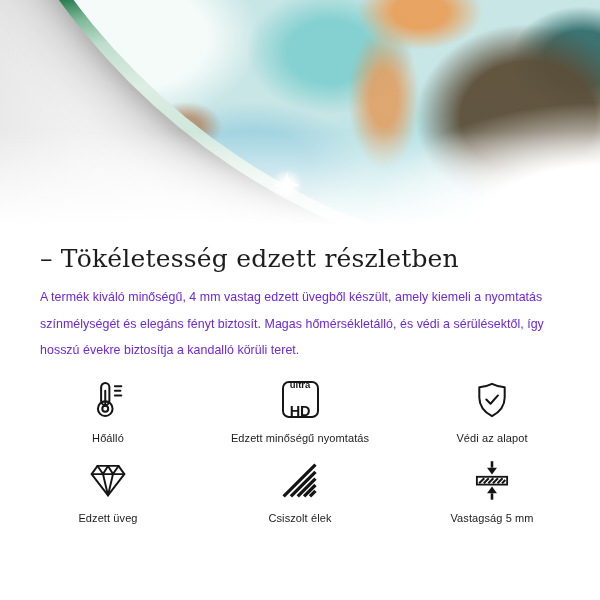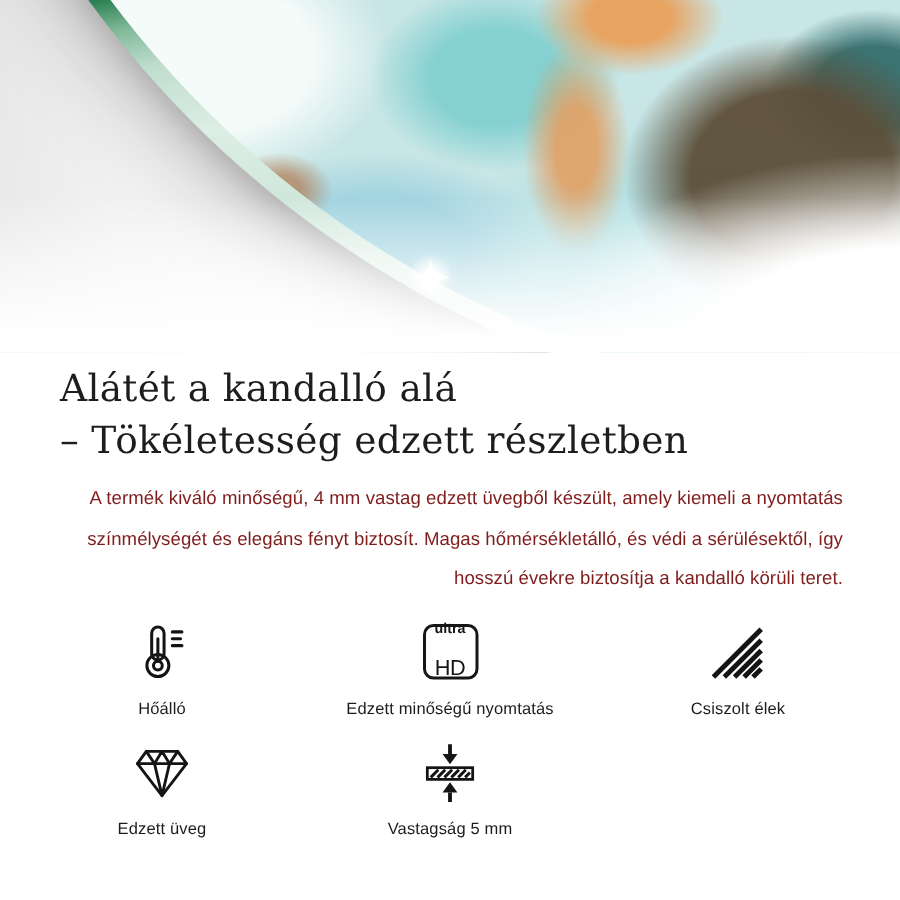--- a/index.html
+++ b/index.html
@@ -35,53 +35,52 @@
           radial-gradient(ellipse 320px 170px at 100% 98%, #ffffff 38%, rgba(255,255,255,0) 75%),
           linear-gradient(180deg, rgba(255,255,255,0) 0%, rgba(255,255,255,0) 56%, rgba(255,255,255,.55) 76%, #ffffff 96%);}
   .sparkle{position:absolute;left:271px;top:169px;width:32px;height:32px;
         background:radial-gradient(circle,rgba(255,255,255,.95) 0%,rgba(255,255,255,0) 68%);
         filter:drop-shadow(0 0 5px rgba(255,255,255,.9));}
   .sparkle svg{position:absolute;inset:0;}
 
   
   .heading{margin:6px 40px 0;color:#1d1d1d;font-family:"DejaVu Serif","Liberation Serif",serif;
         font-size:25px;line-height:35px;font-weight:400;letter-spacing:.2px;}
-  .desc{margin:8px 38px 0 40px;max-width:524px;color:#7f1d1d;font-size:12.4px;line-height:26.5px;letter-spacing:.05px;text-align:right;}
+  .desc{margin:8px 38px 0 40px;max-width:524px;color:#6d28d9;font-size:12.4px;line-height:26.5px;letter-spacing:.05px;}
 
   
   .features{margin:12px 12px 0;display:grid;grid-template-columns:repeat(3,1fr);row-gap:12px;}
   .feature{display:flex;flex-direction:column;align-items:center;}
   .icon-box{width:52px;height:48px;display:flex;align-items:center;justify-content:center;}
   .icon-box svg{display:block;}
   .flabel{margin-top:8px;font-size:11px;color:#1c1c1c;letter-spacing:.1px;white-space:nowrap;}
   .hd-badge{width:37px;height:37px;border:2.6px solid #161616;border-radius:7px;box-sizing:border-box;
         display:flex;flex-direction:column;align-items:center;justify-content:center;background:#fff;gap:15px;}
   .hd-ultra{font-size:9.5px;font-weight:600;line-height:1;color:#161616;}
-  .hd-hd{font-size:14.5px;font-weight:400;line-height:1.05;letter-spacing:-.3px;color:#161616;}
+  .hd-hd{font-size:14.5px;font-weight:700;line-height:1.05;letter-spacing:-.3px;color:#161616;}
   .stroke-icon{stroke:#141414;fill:none;stroke-linecap:round;stroke-linejoin:round;}
 </style>
 </head>
 <body>
 
 <div class="page">
 
   <div class="hero">
     <div class="disc-shadow"></div>
     <div class="disc-edge"></div>
     <div class="disc-face"></div>
     <div class="hero-fade"></div>
     <div class="sparkle">
       <svg viewBox="0 0 32 32" width="32" height="32">
         <path d="M16 3 C17.4 12 18.5 13.4 29 16 C18.5 18.6 17.4 20 16 29 C14.6 20 13.5 18.6 3 16 C13.5 13.4 14.6 12 16 3 Z" fill="#ffffff"></path>
       </svg>
     </div>
   </div>
 
   <div class="heading">
-    <div>Alátét a kandalló alá</div>
     <div>– Tökéletesség edzett részletben</div>
   </div>
 
   <p class="desc">A termék kiváló minőségű, 4 mm vastag edzett üvegből készült, amely kiemeli a nyomtatás színmélységét és elegáns fényt biztosít. Magas hőmérsékletálló, és védi a sérülésektől, így hosszú évekre biztosítja a kandalló körüli teret.</p>
 
   <div class="features">
 
     <div class="feature">
       <div class="icon-box">
         <svg viewBox="0 0 48 48" width="44" height="44" class="stroke-icon" stroke-width="2.2">
@@ -100,46 +99,55 @@
     <div class="feature">
       <div class="icon-box">
         <div class="hd-badge">
           <div class="hd-ultra">ultra</div>
           <div class="hd-hd">HD</div>
         </div>
       </div>
       <div class="flabel">Edzett minőségű nyomtatás</div>
     </div>
 
+    <div class="feature">
+      <div class="icon-box">
+        <svg viewBox="0 0 48 48" width="42" height="42" class="stroke-icon" stroke-width="2.3">
+          <path d="M24 5.5 C29 8 34 9 38.5 9.5 V21 C38.5 31.5 32 38 24 42.5 C16 38 9.5 31.5 9.5 21 V9.5 C14 9 19 8 24 5.5 Z"></path>
+          <path d="M17.5 23.5 L22.3 28.3 L30.8 18.8"></path>
+        </svg>
+      </div>
+      <div class="flabel">Védi az alapot</div>
+    </div>
+
+    <div class="feature">
+      <div class="icon-box">
+        <svg viewBox="0 0 48 44" width="44" height="40" class="stroke-icon" stroke-width="2.1">
+          <path d="M12.5 6.5 H35.5 L42 15.5 L24 39 L6 15.5 Z"></path>
+          <path d="M6 15.5 H42"></path>
+          <path d="M12.5 6.5 L18.5 15.5 L24 6.5 L29.5 15.5 L35.5 6.5"></path>
+          <path d="M18.5 15.5 L24 39 M29.5 15.5 L24 39"></path>
+        </svg>
+      </div>
+      <div class="flabel">Edzett üveg</div>
+    </div>
 
     <div class="feature">
       <div class="icon-box">
         <svg viewBox="0 0 48 44" width="44" height="40">
           <g stroke="#141414" stroke-width="3.6" stroke-linecap="butt">
             <line x1="6" y1="40" x2="41" y2="5"></line>
             <line x1="14" y1="40" x2="41" y2="13"></line>
             <line x1="21.5" y1="40" x2="41" y2="20.5"></line>
             <line x1="28.5" y1="40" x2="41" y2="27.5"></line>
             <line x1="35" y1="40" x2="41" y2="34"></line>
           </g>
         </svg>
       </div>
       <div class="flabel">Csiszolt élek</div>
-    </div>
-
-    <div class="feature">
-      <div class="icon-box">
-        <svg viewBox="0 0 48 44" width="44" height="40" class="stroke-icon" stroke-width="2.1">
-          <path d="M12.5 6.5 H35.5 L42 15.5 L24 39 L6 15.5 Z"></path>
-          <path d="M6 15.5 H42"></path>
-          <path d="M12.5 6.5 L18.5 15.5 L24 6.5 L29.5 15.5 L35.5 6.5"></path>
-          <path d="M18.5 15.5 L24 39 M29.5 15.5 L24 39"></path>
-        </svg>
-      </div>
-      <div class="flabel">Edzett üveg</div>
     </div>
 
     <div class="feature">
       <div class="icon-box">
         <svg viewBox="0 0 48 48" width="44" height="44">
           <line x1="24" y1="3.5" x2="24" y2="10.5" stroke="#141414" stroke-width="2.8"></line>
           <polygon points="18.6,10.5 29.4,10.5 24,18" fill="#141414"></polygon>
           <rect x="7.5" y="20.5" width="33" height="8.5" fill="#ffffff" stroke="#141414" stroke-width="2"></rect>
           <g stroke="#141414" stroke-width="2.2">
             <line x1="10" y1="27.5" x2="15.5" y2="22"></line>

